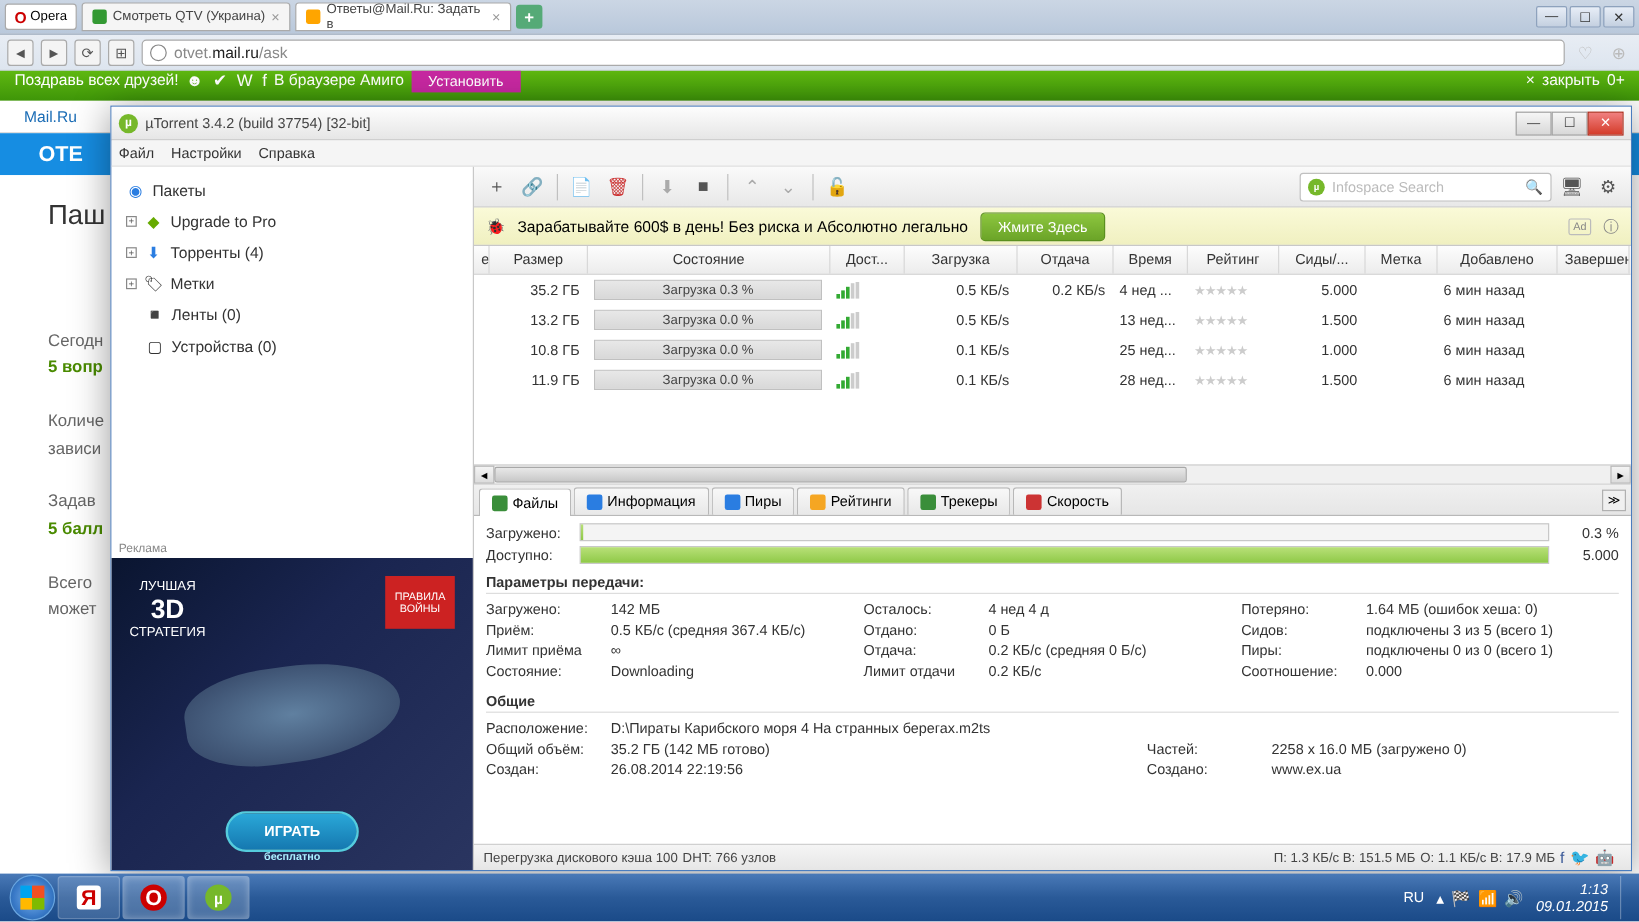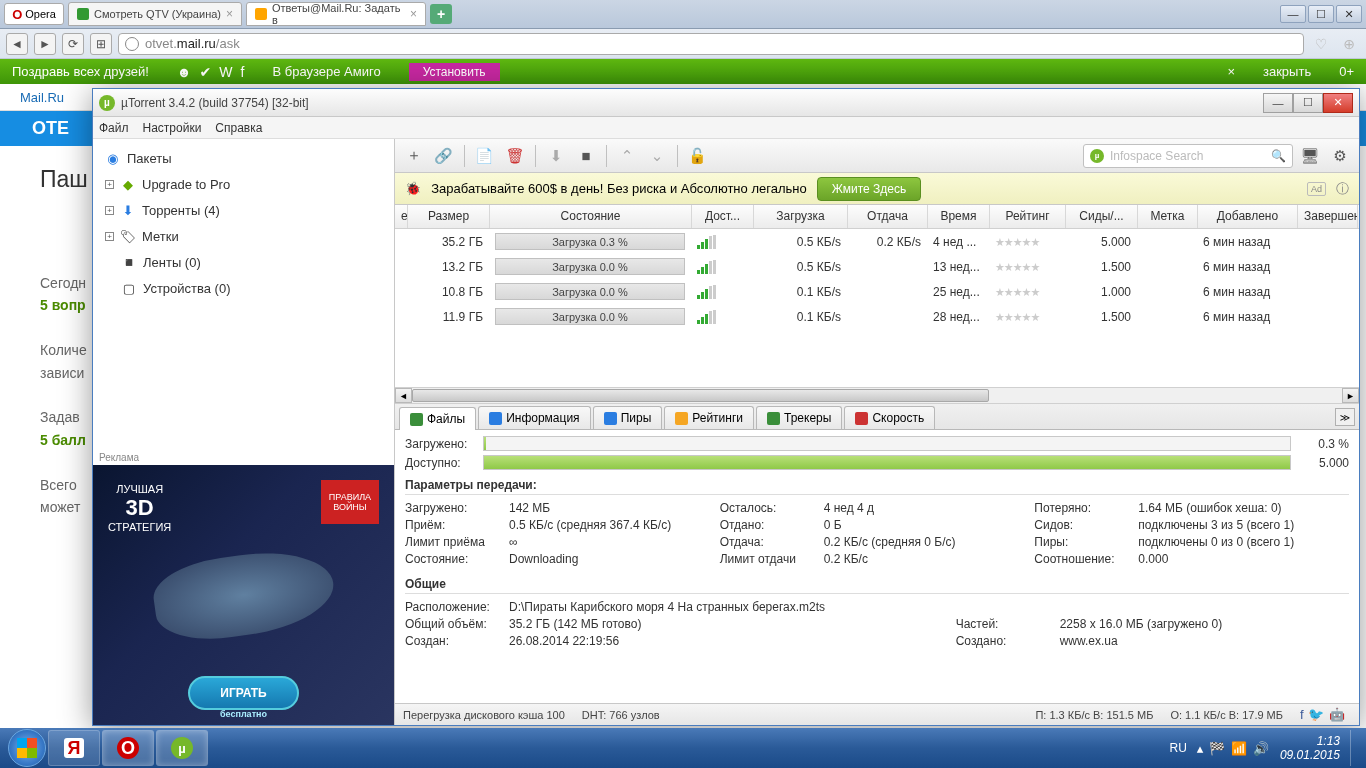--- a/index.html
+++ b/index.html
@@ -20,21 +20,21 @@
 .win-btn { width:26px; height:18px; background:linear-gradient(#e8eef7,#c4d0e0); border:1px solid #8ea2bd; border-radius:2px; font-size:11px; display:flex; align-items:center; justify-content:center; color:#333; }
 
 .url-bar { height:30px; background:linear-gradient(#e8edf4,#dde5ef); display:flex; align-items:center; padding:0 6px; gap:6px; border-bottom:1px solid #c0cad7; }
 .nav-btn { width:22px; height:22px; border:1px solid #aaa; border-radius:3px; background:#f4f4f4; display:flex; align-items:center; justify-content:center; font-size:12px; color:#555; }
 .url-input-wrap { flex:1; height:22px; background:#fff; border:1px solid #aaa; border-radius:4px; display:flex; align-items:center; padding:0 6px; font-size:13px; }
 .globe { width:14px; height:14px; border:1px solid #888; border-radius:50%; margin-right:6px; }
 .url-text { color:#888; }
 .url-domain { color:#222; }
 .heart-btn, .add-btn { width:22px; height:22px; color:#bbb; display:flex; align-items:center; justify-content:center; font-size:14px; }
 
-.green-bar { height:25px; background:linear-gradient(#5fb811,#3e9508); display:flex; align-items:center; padding:0 12px; color:#fff; font-size:13px; gap:28px; }
+.green-bar { height:25px; background:linear-gradient(#5fb811,#3e9508); display:flex; align-items:flex-start; padding:0 12px; color:#fff; font-size:13px; gap:6px; }
 .green-bar .install-btn { background:#c728a1; padding:2px 14px; border-radius:0; font-size:12px; }
 .green-bar .spacer { flex:1; }
 .social-icons { display:flex; gap:8px; font-size:14px; }
 
 .mailru-bar { height:27px; background:#fff; border-bottom:1px solid #ddd; padding:0 20px; display:flex; align-items:center; font-size:13px; }
 .mailru-link { color:#1a6cb5; }
 
 .blue-head { height:35px; background:#168de2; color:#fff; padding:0 32px; display:flex; align-items:center; font-size:18px; font-weight:bold; }
 
 .page-bg { background:#fff; height:calc(768px - 29px - 30px - 25px - 27px - 35px - 40px); padding:20px 40px; font-size:14px; color:#333; filter:blur(0); }
@@ -109,21 +109,21 @@
 .info-row .lbl { width:70px; }
 .pbar { flex:1; height:15px; background:#f4f4f4; border:1px solid #c8c8c8; position:relative; }
 .pbar .fill { height:100%; background:linear-gradient(#b8e078,#8fc948); }
 .info-row .val { width:50px; text-align:right; }
 .info-sect { font-weight:bold; margin:8px 0 6px; border-bottom:1px solid #ddd; padding-bottom:2px; }
 .info-grid { display:flex; }
 .info-col { flex:1; }
 .kv { display:flex; margin-bottom:3px; }
 .kv .k { width:104px; }
 
-.ut-status { height:22px; background:linear-gradient(#f5f5f5,#e6e6e6); border-top:1px solid #c8c8c8; display:flex; align-items:center; padding:0 8px; font-size:11px; color:#444; gap:17px; }
+.ut-status { height:22px; background:linear-gradient(#f5f5f5,#e6e6e6); border-top:1px solid #c8c8c8; display:flex; align-items:center; padding:0 8px; font-size:11px; color:#444; gap:4px; }
 .ut-status .spacer { flex:1; }
 .ut-status .s-icons { display:flex; gap:5px; font-size:13px; }
 
 
 .taskbar { position:absolute; bottom:0; left:0; right:0; height:40px; background:linear-gradient(#4a7ab8,#2a5a98 50%,#1a4a88); display:flex; align-items:center; padding:0 8px; gap:2px; }
 .start-orb { width:38px; height:38px; background:radial-gradient(circle,#7eb6ea,#3a7ac8 60%,#1a5aa0); border-radius:50%; border:1px solid #6aa6e0; display:flex; align-items:center; justify-content:center; }
 .start-orb::before { content:""; width:20px; height:20px; background:conic-gradient(#f25022 0 90deg,#7fba00 90deg 180deg,#ffb900 180deg 270deg,#00a4ef 270deg 360deg); }
 .task-btn { width:52px; height:36px; border:1px solid rgba(255,255,255,.2); border-radius:3px; display:flex; align-items:center; justify-content:center; font-size:18px; }
 .task-btn.active { background:rgba(255,255,255,.2); box-shadow:inset 0 0 6px rgba(255,255,255,.3); }
 .tray { margin-left:auto; display:flex; align-items:center; gap:10px; color:#fff; font-size:12px; }

